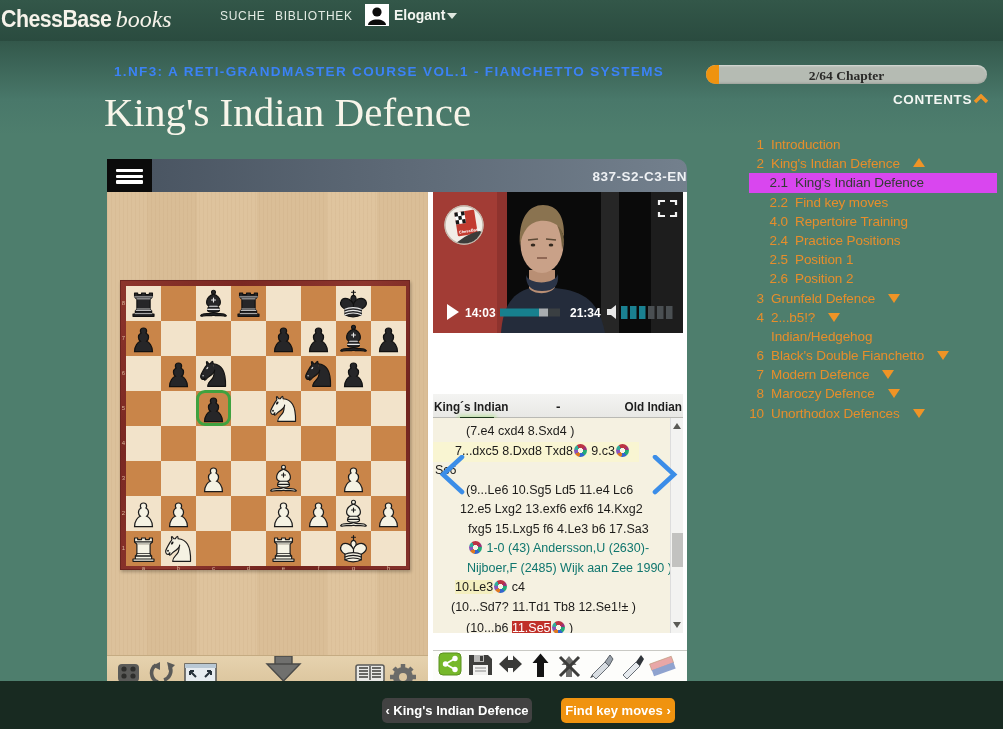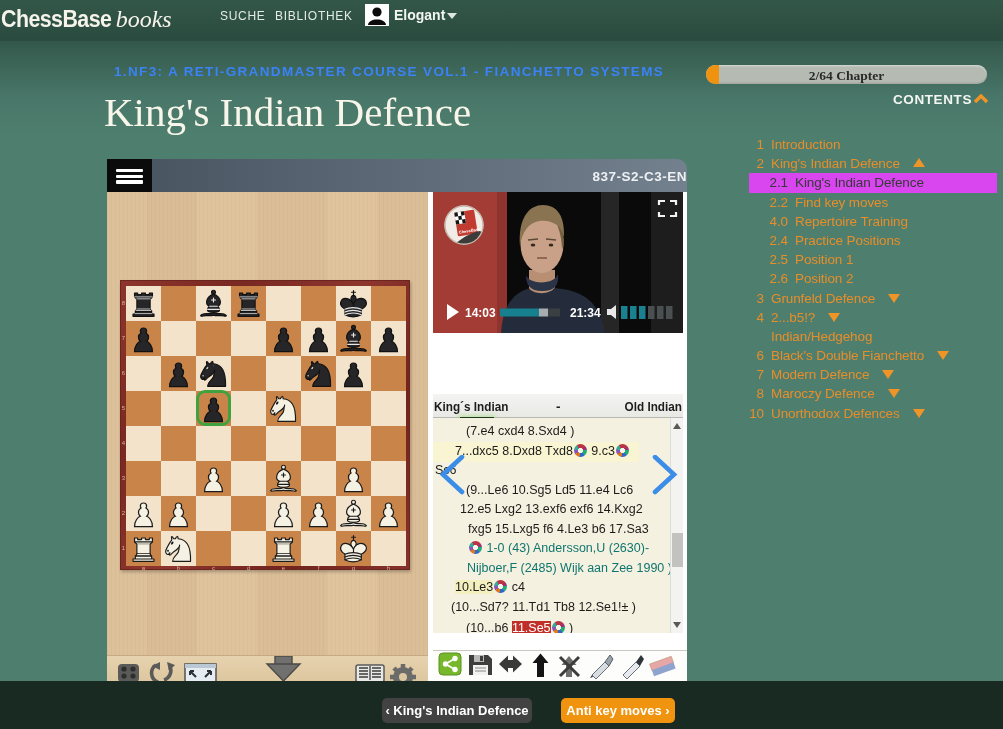--- a/index.html
+++ b/index.html
@@ -475,14 +475,14 @@
 <g transform="rotate(-20 229 15)">
 <rect x="218" y="9" width="23" height="7" fill="#e8a7a7" stroke="#b97" stroke-width=".6"></rect>
 <rect x="218" y="15.5" width="23" height="6.5" fill="#8fa3cf"></rect>
 </g>
 </svg></div>
   </div>
 </div>
 
 <div class="bbar">
   <div class="btn back">‹ King's Indian Defence</div>
-  <div class="btn next">Anti key moves ›</div>
+  <div class="btn next">Find key moves ›</div>
 </div>
 
 </body></html>

